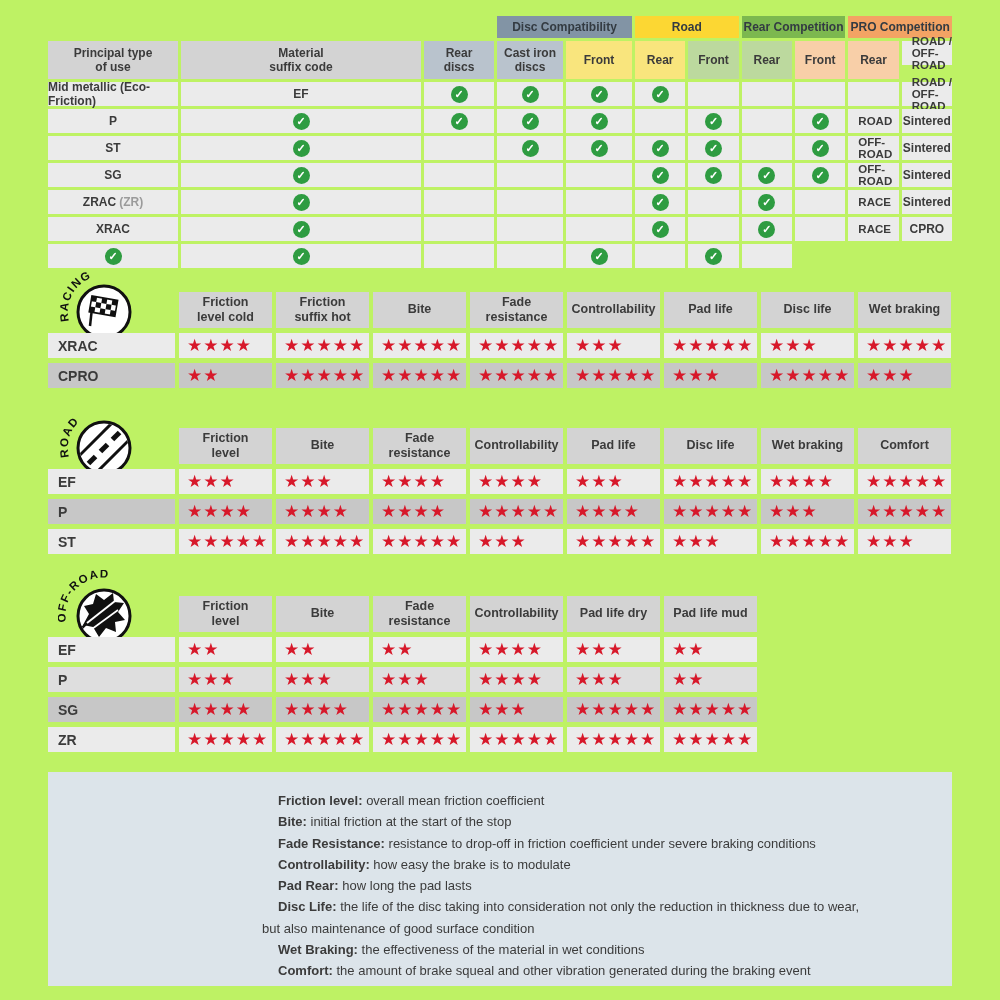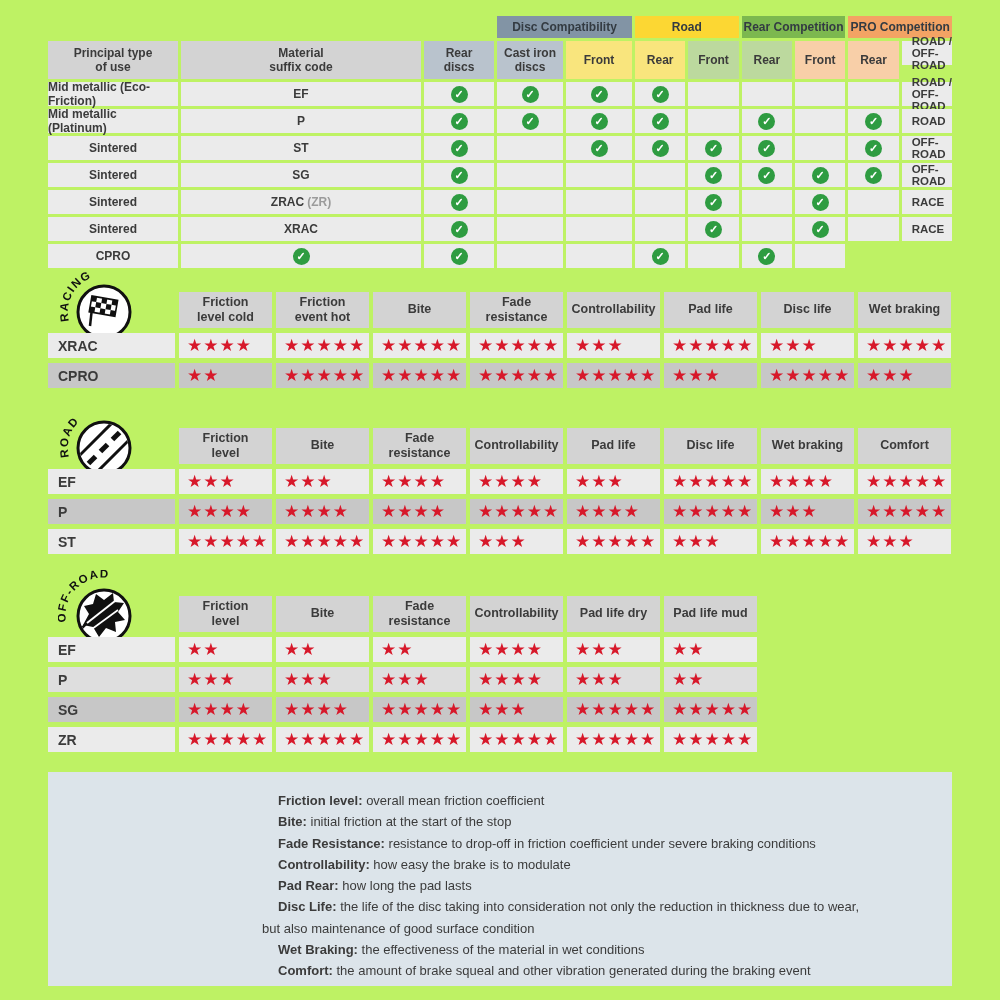--- a/index.html
+++ b/index.html
@@ -104,21 +104,20 @@
         <div class="badge" style="background: rgb(46, 156, 65);">✓</div>
       </div>
       <div class="c-cell">
         <div class="badge" style="background: rgb(46, 156, 65);">✓</div>
       </div>
       <div class="c-cell"></div>
       <div class="c-cell"></div>
       <div class="c-cell"></div>
       <div class="c-cell"></div>
       <div class="c-cell use">ROAD / OFF-ROAD</div>
-      <div class="c-cell">Mid metallic (Platinum)</div>
       <div class="c-cell">P</div>
       <div class="c-cell">
         <div class="badge" style="background: rgb(46, 156, 65);">✓</div>
       </div>
       <div class="c-cell">
         <div class="badge" style="background: rgb(46, 156, 65);">✓</div>
       </div>
       <div class="c-cell">
         <div class="badge" style="background: rgb(46, 156, 65);">✓</div>
       </div>
@@ -252,21 +251,21 @@
       <text class="arc-text"><textPath href="#racing-arc" id="racing-arc-label">RACING</textPath></text>
     </svg>
     <div class="rgrid" id="racing-grid" style="grid-template-columns: 127px repeat(8, 93px);">
         <div class="r-spacer"></div>
         <div class="r-head">
           <span>Friction</span>
           <span>level cold</span>
         </div>
         <div class="r-head">
           <span>Friction</span>
-          <span>event hot</span>
+          <span>suffix hot</span>
         </div>
         <div class="r-head">
           <span>Bite</span>
         </div>
         <div class="r-head">
           <span>Fade</span>
           <span>resistance</span>
         </div>
         <div class="r-head">
           <span>Controllability</span>

